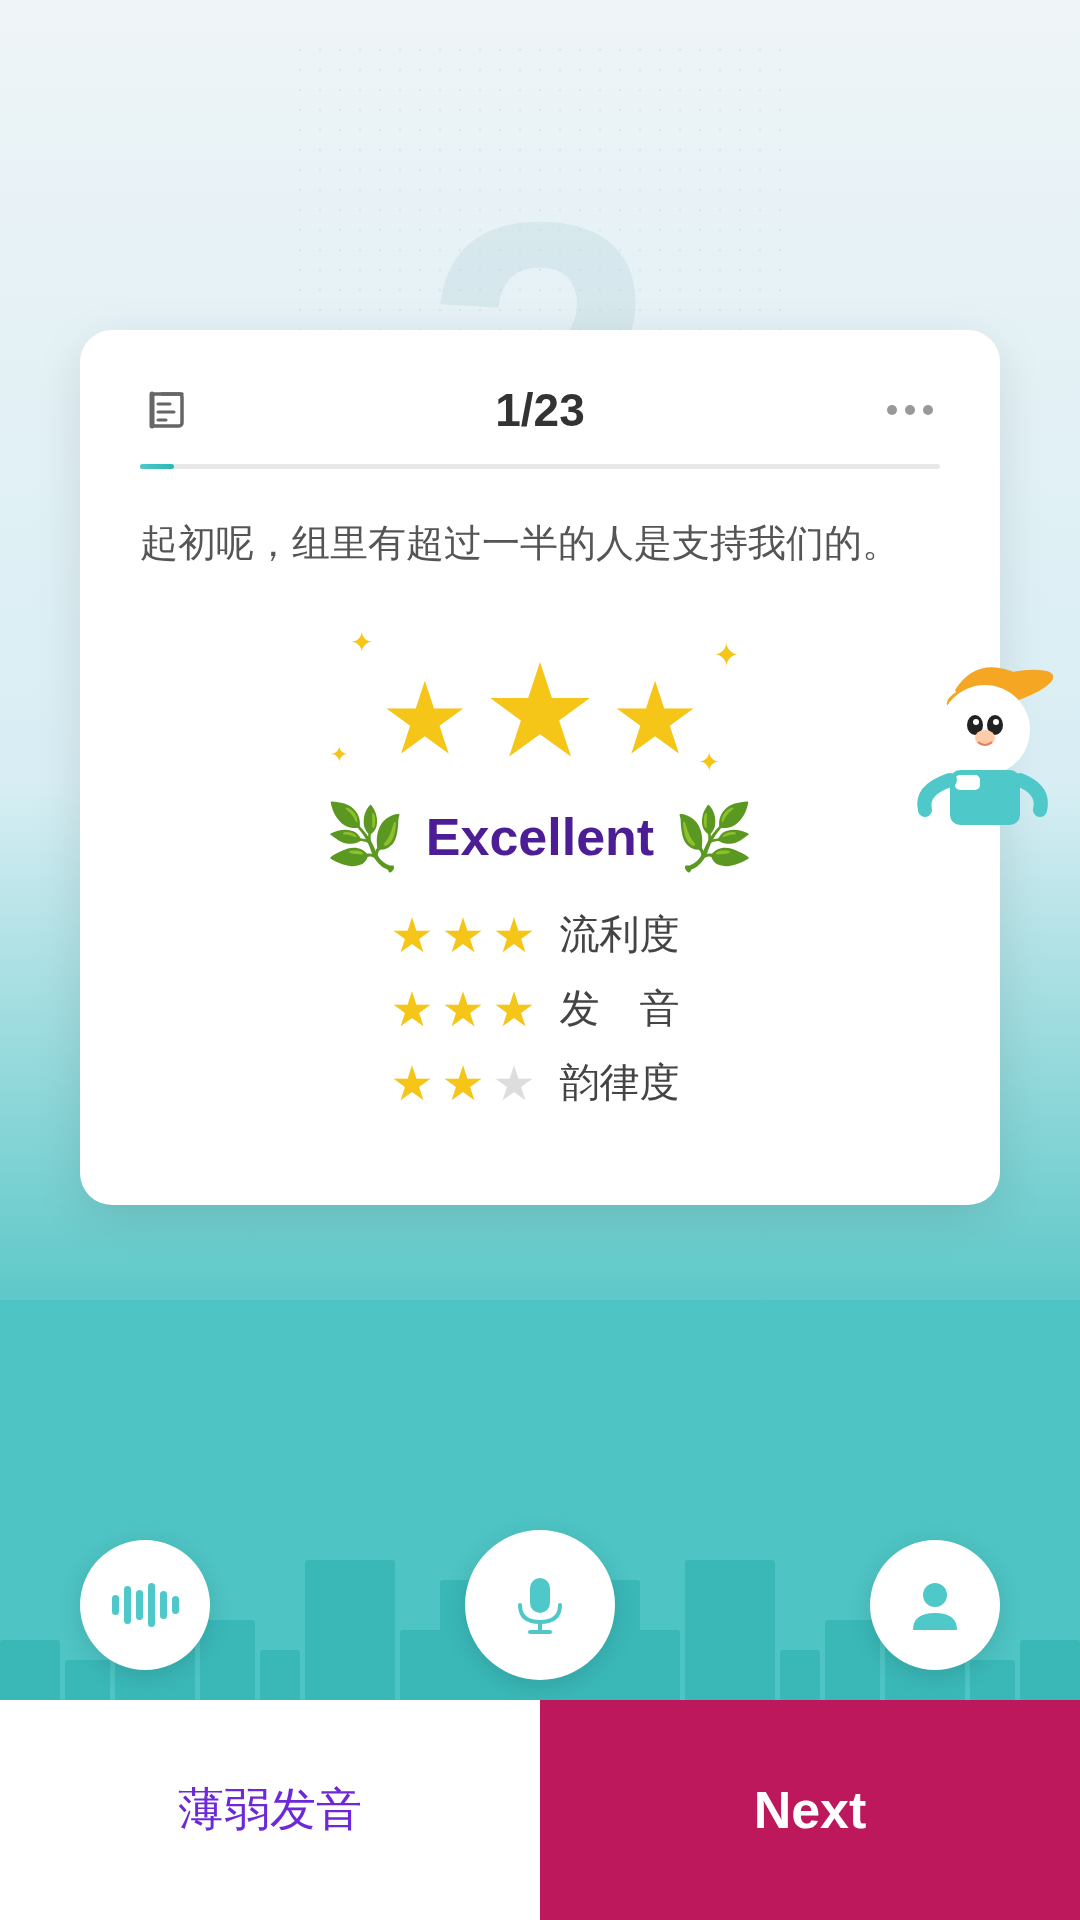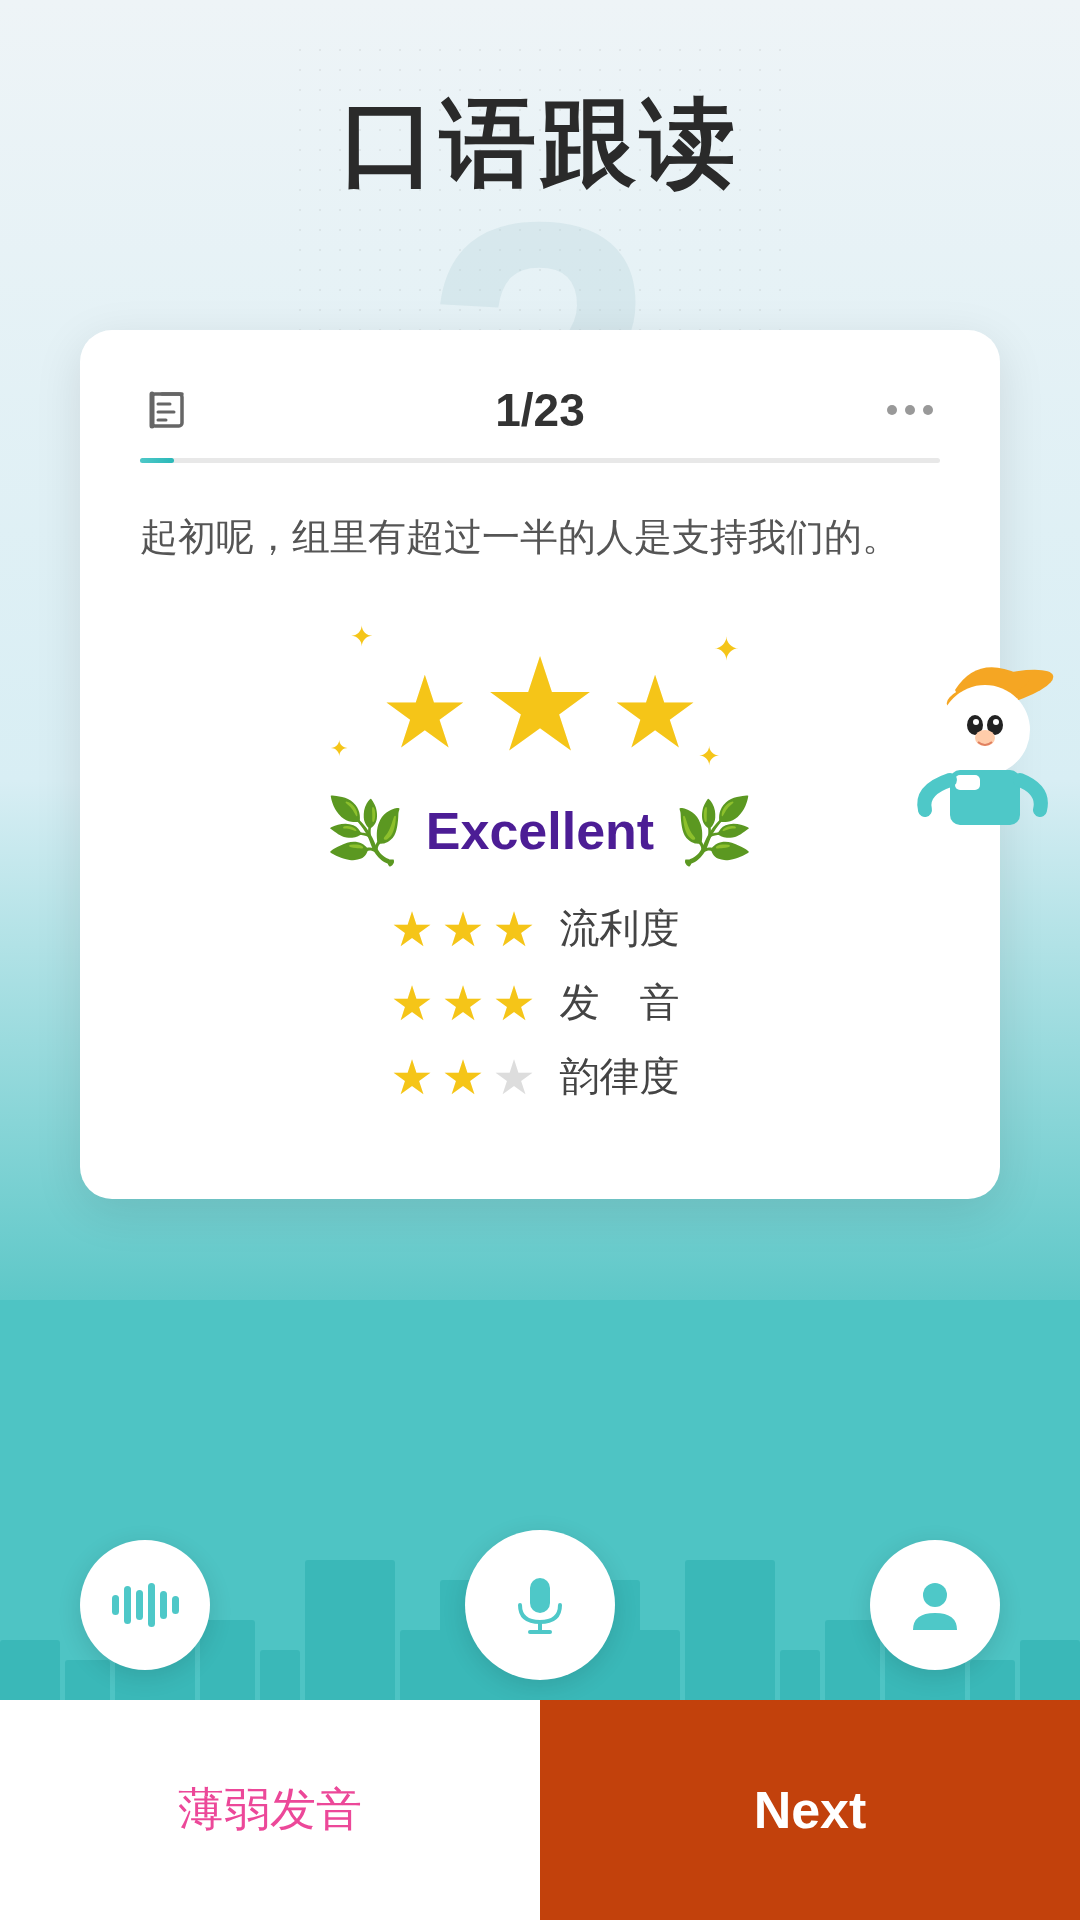--- a/index.html
+++ b/index.html
@@ -109,21 +109,21 @@
       padding: 50px 60px 50px 60px;
       box-shadow: 0 12px 48px rgba(0,0,0,0.10);
       z-index: 10;
     }
 
     
     .card-header {
       display: flex;
       align-items: center;
       justify-content: space-between;
-      margin-bottom: 18px;
+      margin-bottom: 24px;
     }
 
     .card-back-btn {
       width: 60px;
       height: 60px;
       display: flex;
       align-items: center;
       justify-content: center;
       cursor: pointer;
     }
@@ -305,27 +305,27 @@
       background: white;
       display: flex;
       align-items: center;
       justify-content: center;
       cursor: pointer;
       border-top-right-radius: 0;
     }
 
     .action-weak-label {
       font-size: 46px;
-      color: #ec4899;
+      color: #6d28d9;
       font-weight: 500;
     }
 
     .action-next {
       flex: 1;
-      background: #c2410c;
+      background: #be185d;
       display: flex;
       align-items: center;
       justify-content: center;
       cursor: pointer;
     }
 
     .action-next-label {
       font-size: 52px;
       color: white;
       font-weight: 600;
@@ -370,21 +370,20 @@
     <div class="building" style="width:90px;height:160px;"></div>
     <div class="building" style="width:40px;height:70px;"></div>
     <div class="building" style="width:55px;height:100px;"></div>
     <div class="building" style="width:80px;height:130px;"></div>
     <div class="building" style="width:45px;height:60px;"></div>
     <div class="building" style="width:60px;height:80px;"></div>
   </div>
 </div>
 
 <div class="page-header">
-  <div class="page-title-main">口语跟读</div>
 </div>
 
 <div class="main-card">
 
   <div class="card-header">
     <div class="card-back-btn">
       <svg class="icon-svg" viewBox="0 0 52 52" fill="none">
         <rect x="8" y="10" width="30" height="32" rx="3" stroke="#666" stroke-width="3.5" fill="none"></rect>
         <line x1="8" y1="10" x2="8" y2="42" stroke="#666" stroke-width="5" stroke-linecap="round"></line>
         <line x1="18" y1="10" x2="38" y2="10" stroke="#666" stroke-width="3.5" stroke-linecap="round"></line>

